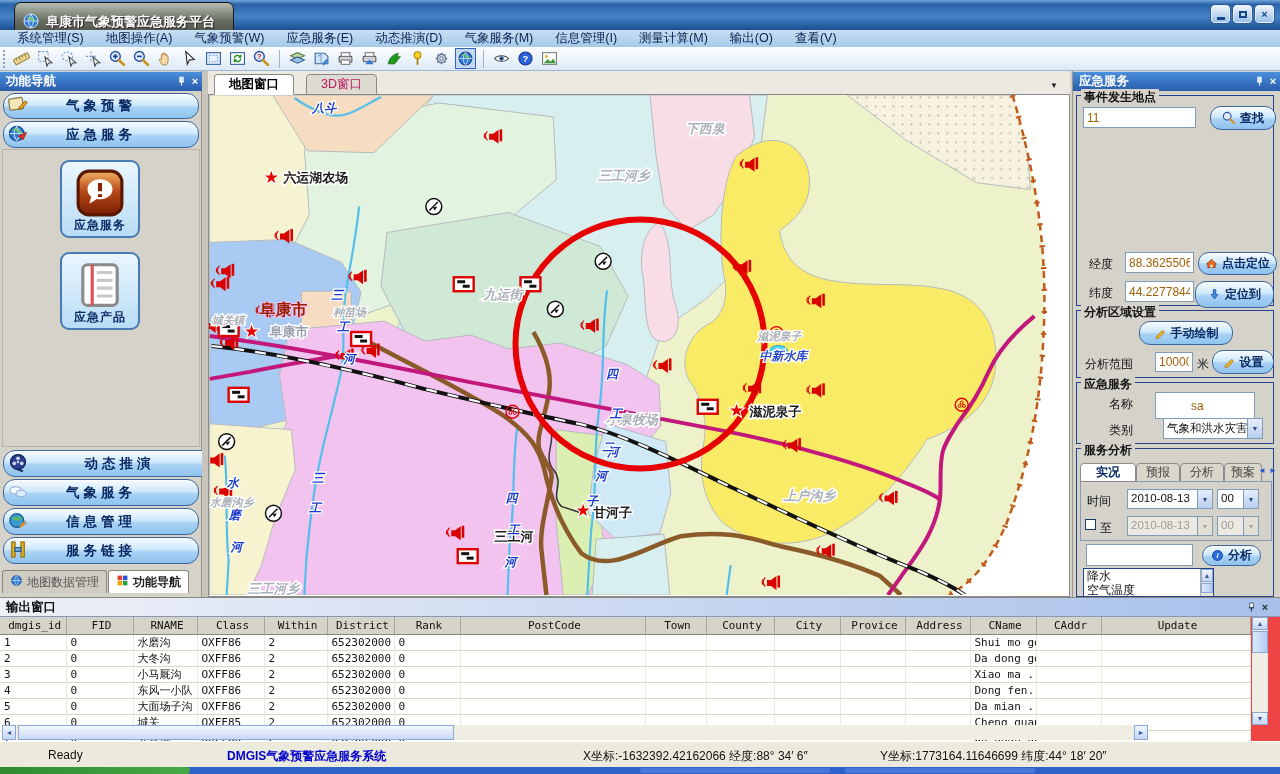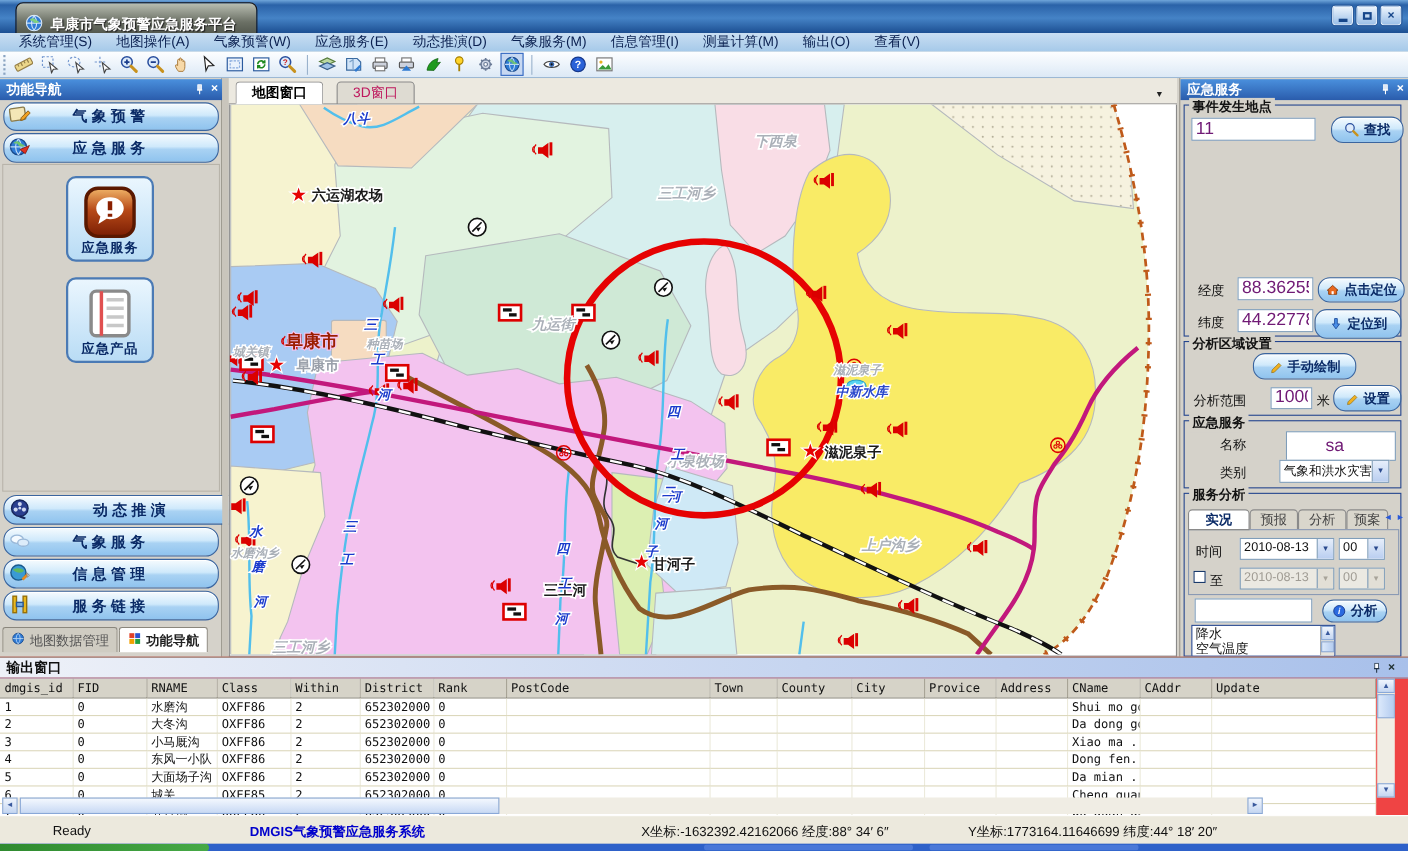--- a/index.html
+++ b/index.html
@@ -70,21 +70,21 @@
   .mtab-off{background:#dedbd2;color:#be185d}
   .map-ovf{position:absolute;right:8px;top:5px;width:16px;height:13px;color:#222;font-size:8px;
     display:flex;align-items:center;justify-content:center;cursor:pointer}
   .mapcanvas{position:absolute;left:0;top:24px;width:862px;height:502px;background:#fff;border:1px solid #8a8a8a;border-top:none}
 
   
   .rpanel{position:absolute;left:1072px;top:0;width:208px;height:526px;background:#d5d2ca;border-left:1px solid #9a968c;overflow:hidden}
   .grp{position:absolute;border:1px solid #24458e}
   .glabel{position:absolute;font-size:12px;color:#111;background:#d5d2ca;padding:0 3px;font-weight:bold}
   .tin{position:absolute;border:1px solid #7f9db9;background:#fff;font-family:"Liberation Sans",sans-serif;
-    font-size:16px;padding:1px 3px;color:#701a75}
+    font-size:12px;padding:1px 3px;color:#a16207}
   .rlab{position:absolute;font-size:12px;color:#111}
   .listv{position:absolute;border:1px solid #24458e;background:#f0eddc}
   .listv .lh{height:18px;background:linear-gradient(180deg,#f3f0e0,#ddd9c2);border-bottom:1px solid #b0ac98;
     font-size:12px;display:flex;align-items:center;padding-left:5px}
   .rbtn{position:absolute;border:1px solid #3a659f;border-radius:11px;
     background:linear-gradient(180deg,#f6fbfe,#cfe9fb 45%,#a9d2f3 55%,#8fc3ee);
     box-shadow:inset 0 1px 0 #fff;color:#0a2a66;font-weight:bold;font-size:12px;
     display:flex;align-items:center;justify-content:center;gap:4px;cursor:pointer}
   .combo{position:absolute;border:1px solid #7f9db9;background:#fff;display:flex;overflow:hidden}
   .combo .cv{flex:1;font-size:11.5px;padding:2px 3px;white-space:nowrap;overflow:hidden;color:#111}
@@ -106,21 +106,21 @@
   .sb-thumb{background:linear-gradient(90deg,#dce9fb,#b4ccf0);border:1px solid #89a8d8;cursor:pointer}
 
   
   .outwin{position:absolute;left:0;top:597px;width:1280px;height:144px;background:#ef4444;border-top:1px solid #8a8678}
   .out-title{position:absolute;left:0;top:0;width:1280px;height:19px;
     background:linear-gradient(90deg,#eef1f8,#a8c0ea);display:flex;align-items:center;
     font-weight:bold;font-size:12.5px;color:#111;padding-left:6px;border-bottom:1px solid #8a96b4}
   .otable{position:absolute;left:0;top:19px;border-collapse:collapse;table-layout:fixed;
     font-family:"DejaVu Sans Mono",monospace;font-size:11px;color:#111;background:#fff}
   .otable th{height:17px;background:#d6d3c8;border-right:1px solid #a8a496;border-bottom:1px solid #8a8678;
-    font-weight:normal;text-align:left;padding-left:4px;overflow:hidden;white-space:nowrap;cursor:pointer}
+    font-weight:normal;text-align:center;padding-left:4px;overflow:hidden;white-space:nowrap;cursor:pointer}
   .otable td{height:13px;border-right:1px solid #eceadb;border-bottom:1px solid #dcd8bc;
     padding-left:4px;overflow:hidden;white-space:nowrap}
   .hscroll{position:absolute;left:2px;top:127px;width:1146px;height:15px;background:#f0ede4}
   .hs-arr{position:absolute;top:0;width:14px;height:15px;background:linear-gradient(180deg,#f0f5fd,#c4d6f2);
     border:1px solid #89a8d8;color:#3a5a9e;font-size:7px;display:flex;align-items:center;justify-content:center;cursor:pointer}
   .hs-thumb{position:absolute;left:16px;top:0;width:436px;height:15px;
     background:linear-gradient(180deg,#f4f8fe,#c8d9f4);border:1px solid #89a8d8;cursor:pointer}
   .vscroll{position:absolute;left:1252px;top:19px;width:16px;height:108px;background:#f0ede4}
 
   
@@ -831,21 +831,21 @@
       <div class="rbtn" style="left:139px;top:279px;width:62px;height:24px">
         <svg viewBox="0 0 16 16" width="13" height="13">
             <path d="M3 11.5L10.5 4l2.5 2.5L5.5 14l-3 .5z" fill="#f0b020" stroke="#8a6a10" stroke-width=".7"></path>
           </svg>
         <span>设置</span>
       </div>
 
       <div class="grp" style="left:3px;top:311px;width:198px;height:62px"></div>
       <span class="glabel" style="left:8px;top:305px">应急服务</span>
       <span class="rlab" style="left:36px;top:325px">名称</span>
-      <input class="tin" style="left: 96px; top: 321px; width: 100px; height: 27px; padding-left: 35px;" value="sa">
+      <input class="tin" style="left: 82px; top: 321px; width: 100px; height: 27px; padding-left: 35px;" value="sa">
       <span class="rlab" style="left:36px;top:351px">类别</span>
       <div class="combo" style="left:90px;top:347px;width:100px;height:21px">
         <span class="cv">气象和洪水灾害</span>
           <span class="cbt">▼</span>
       </div>
 
       <div class="grp" style="left:3px;top:377px;width:198px;height:149px"></div>
       <span class="glabel" style="left:8px;top:371px">服务分析</span>
       <div id="stabs">
           <span class="stab stab-on" style="left: 7px; width: 56px;">实况</span>

